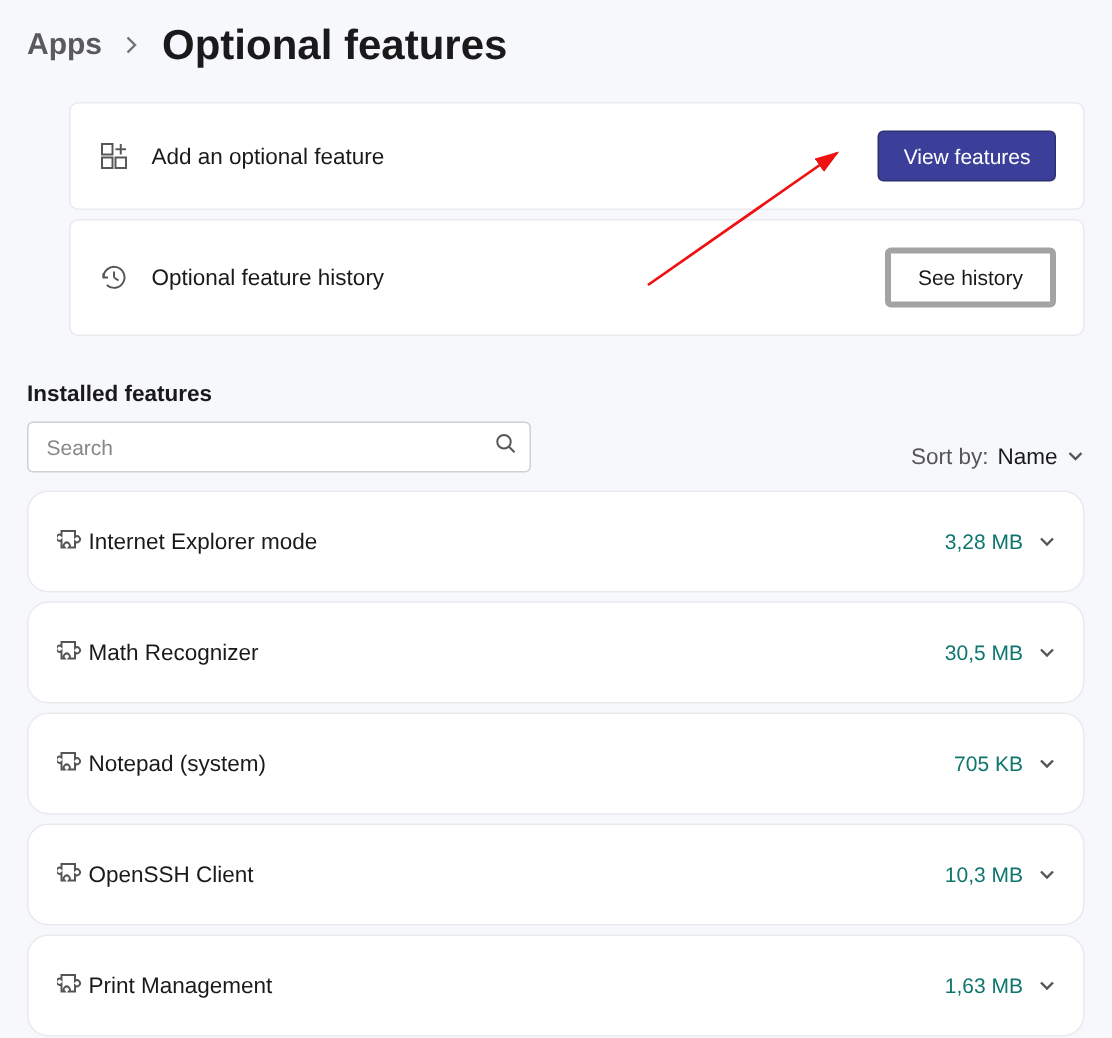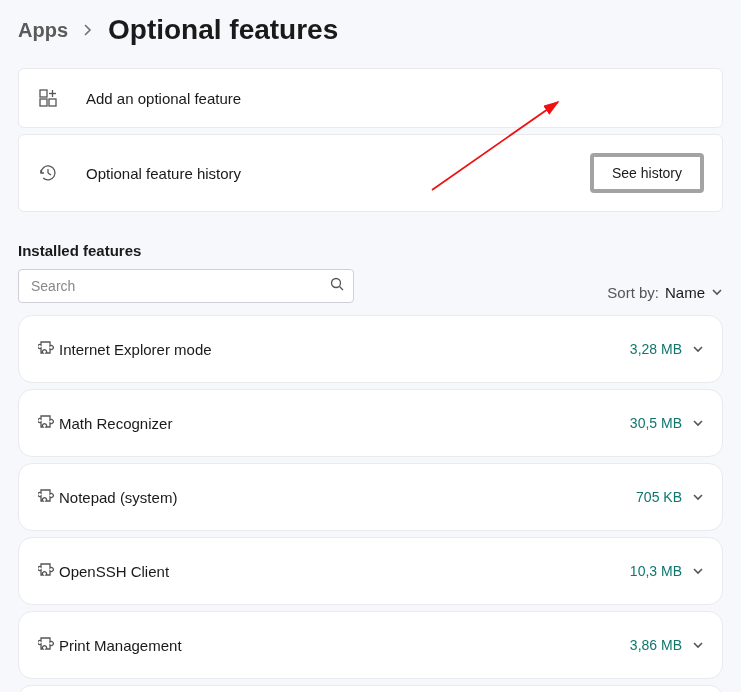--- a/index.html
+++ b/index.html
@@ -39,21 +39,22 @@
       flex-direction: column;
       gap: 6px;
     }
     .card {
       background: #ffffff;
       border: 1px solid #e9e9ee;
       border-radius: 6px;
       padding: 18px 18px;
       display: flex;
       align-items: center;
-      gap: 27px;
+      gap: 14px;
+      margin-left: 28px;
     }
     .card-icon {
       width: 22px;
       height: 22px;
       display: flex;
       align-items: center;
       justify-content: center;
       color: #555;
     }
     .card-label {
@@ -172,20 +173,21 @@
     <span class="card-icon">
       <svg width="20" height="20" viewBox="0 0 20 20" fill="none" stroke="currentColor" stroke-width="1.3">
         <rect x="2" y="2" width="7" height="7"></rect>
         <rect x="11" y="11" width="7" height="7"></rect>
         <rect x="2" y="11" width="7" height="7"></rect>
         <line x1="14.5" y1="2" x2="14.5" y2="9"></line>
         <line x1="11" y1="5.5" x2="18" y2="5.5"></line>
       </svg>
     </span>
     <span class="card-label">Add an optional feature</span>
+    <button class="btn-primary">View features</button>
   </div>
 
   <div class="card">
     <span class="card-icon">
       <svg width="20" height="20" viewBox="0 0 20 20" fill="none" stroke="currentColor" stroke-width="1.3">
         <path d="M3 10 a7 7 0 1 1 2.2 5"></path>
         <polyline points="3,7 3,10 6,10"></polyline>
         <line x1="10" y1="6" x2="10" y2="10"></line>
         <line x1="10" y1="10" x2="13" y2="12"></line>
       </svg>
@@ -280,21 +282,21 @@
     </span>
   </div>
 
   <div class="feature-row">
     <span class="feature-icon">
       <svg width="20" height="20" viewBox="0 0 20 20" fill="none" stroke="currentColor" stroke-width="1.3">
           <path d="M6 3h6v4a2 2 0 1 1 0 3v4H8a2 2 0 1 0-3 0H3V9a2 2 0 1 1 0-3V3z"></path>
         </svg>
     </span>
     <span class="feature-name">Print Management</span>
-    <span class="feature-size">3,86 MB</span>
+    <span class="feature-size">1,63 MB</span>
     <span class="feature-chev">
       <svg width="12" height="12" viewBox="0 0 12 12">
           <path d="M2 4 L6 8 L10 4" fill="none" stroke="currentColor" stroke-width="1.6"></path>
         </svg>
     </span>
   </div>
 
   <div class="feature-row" style="height:26px; padding:0 18px;"></div>
 
 </div>

